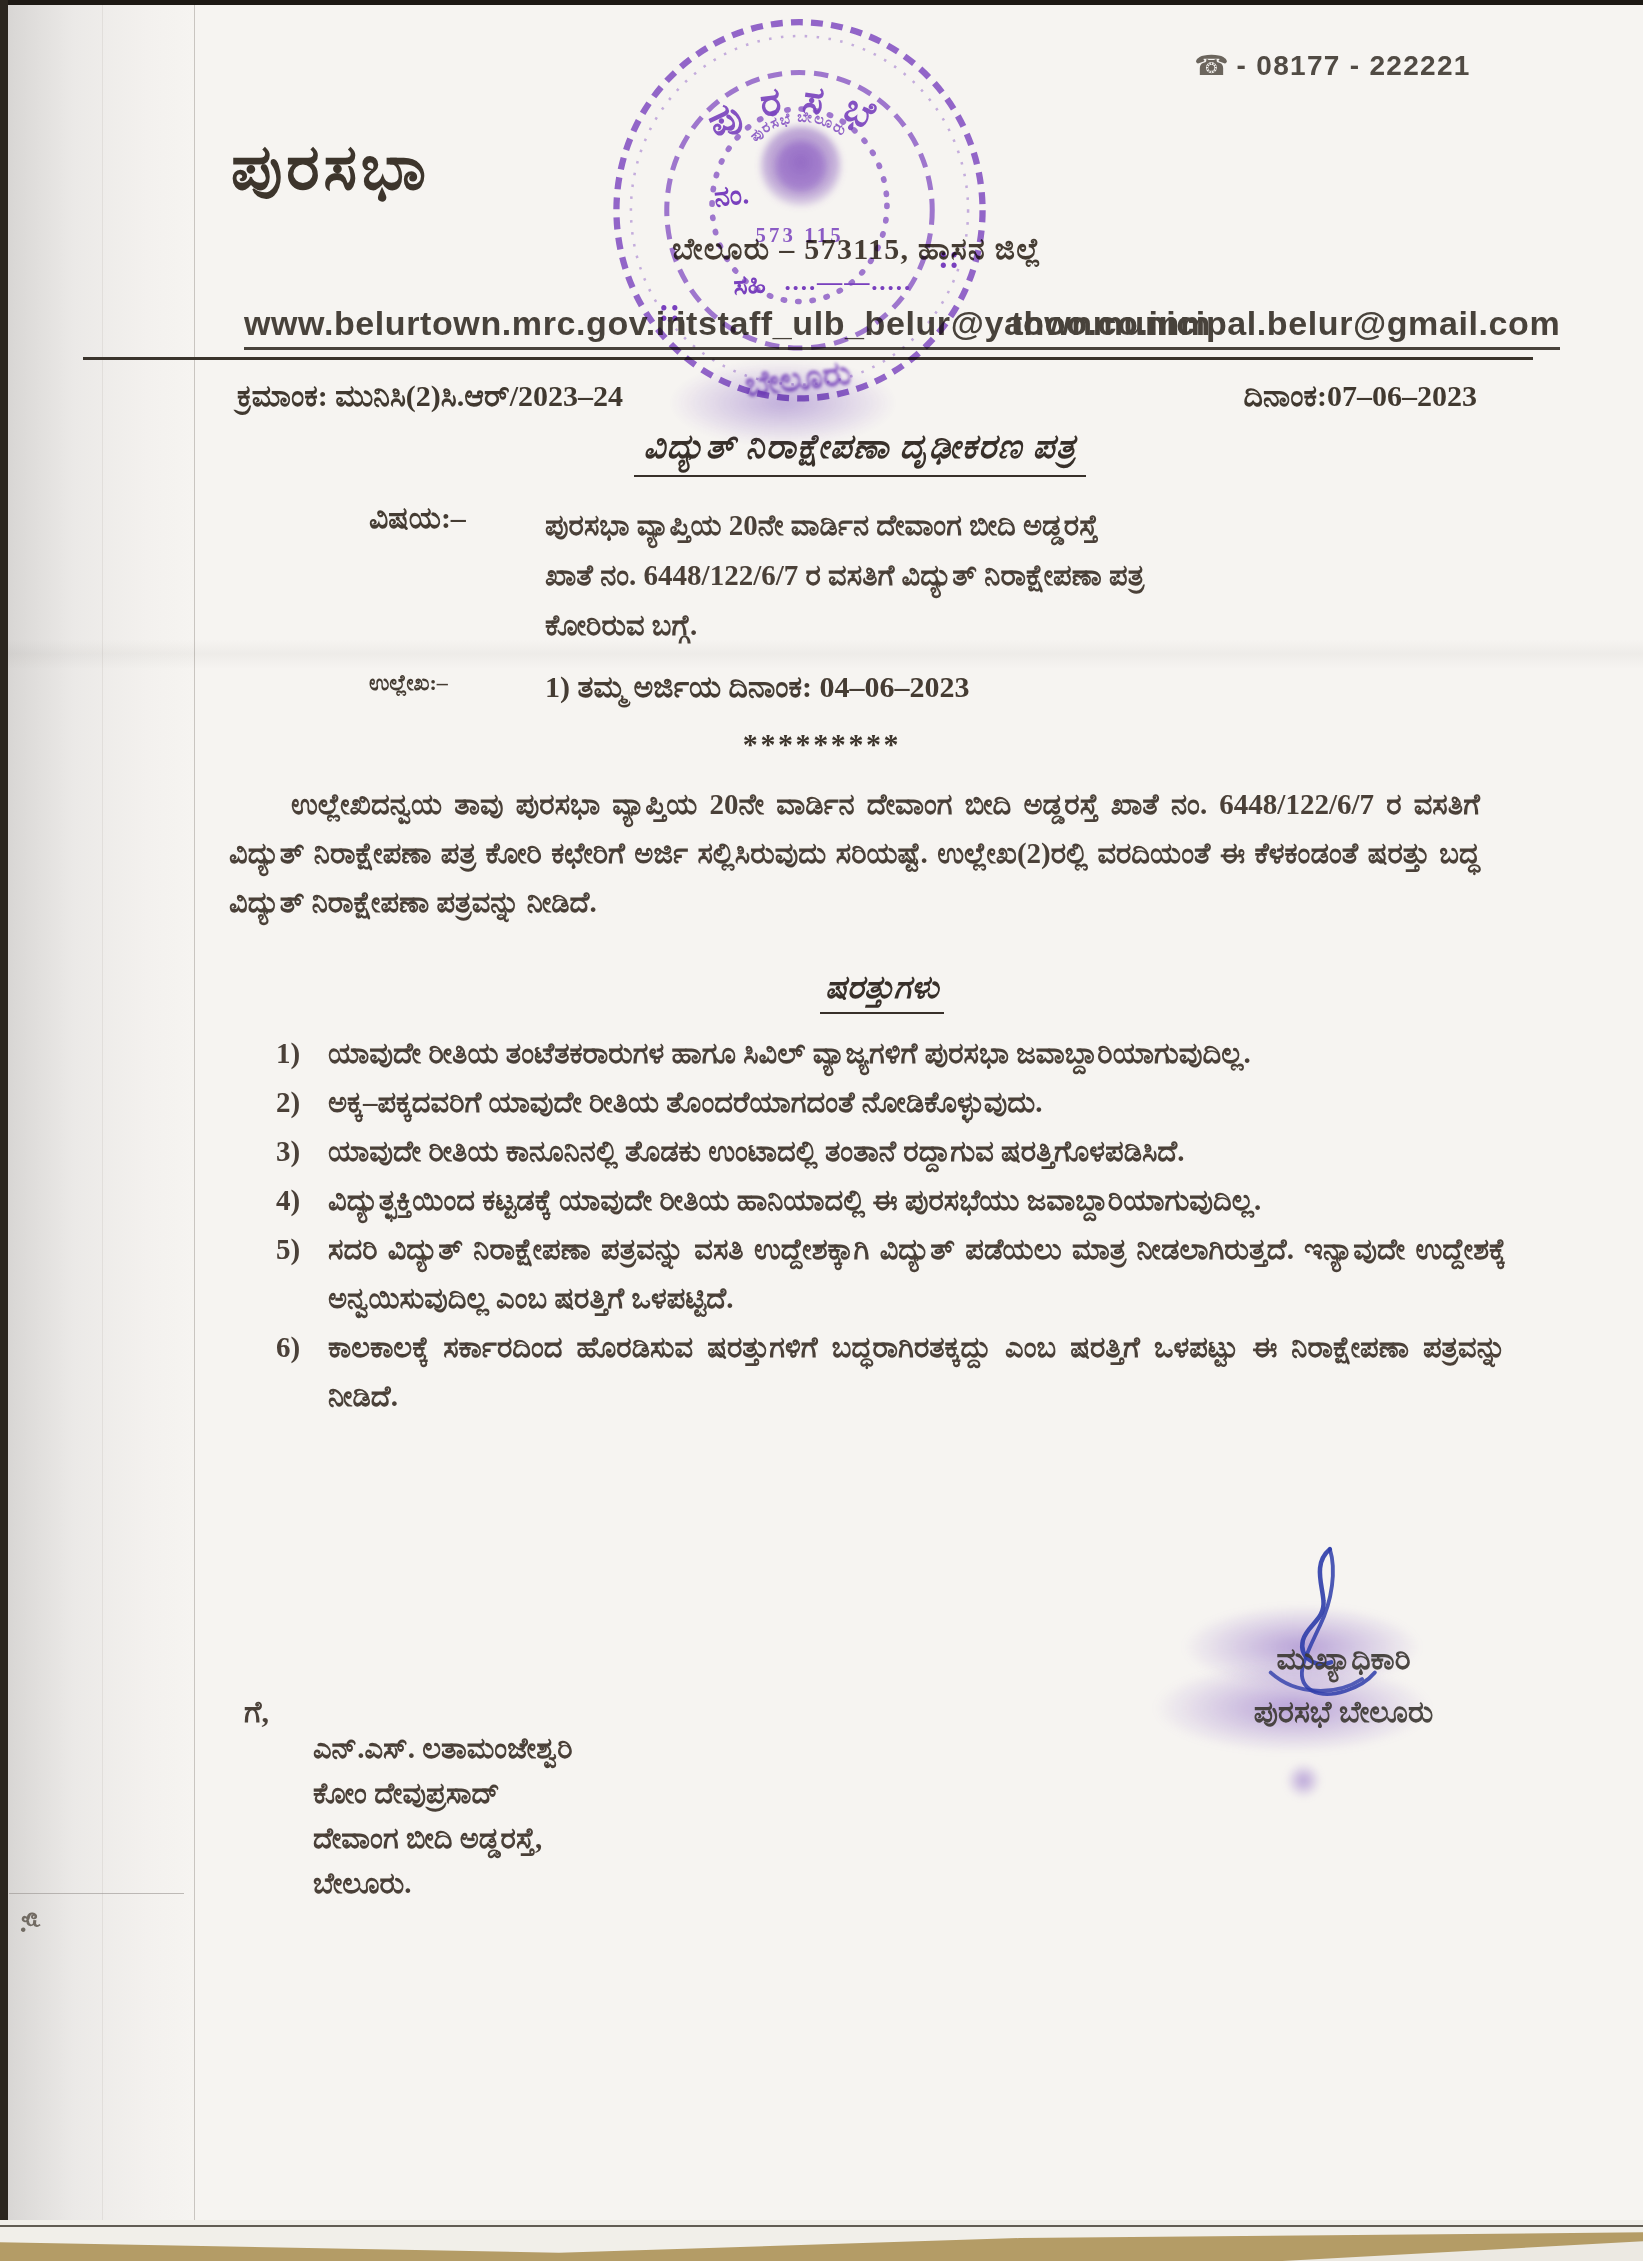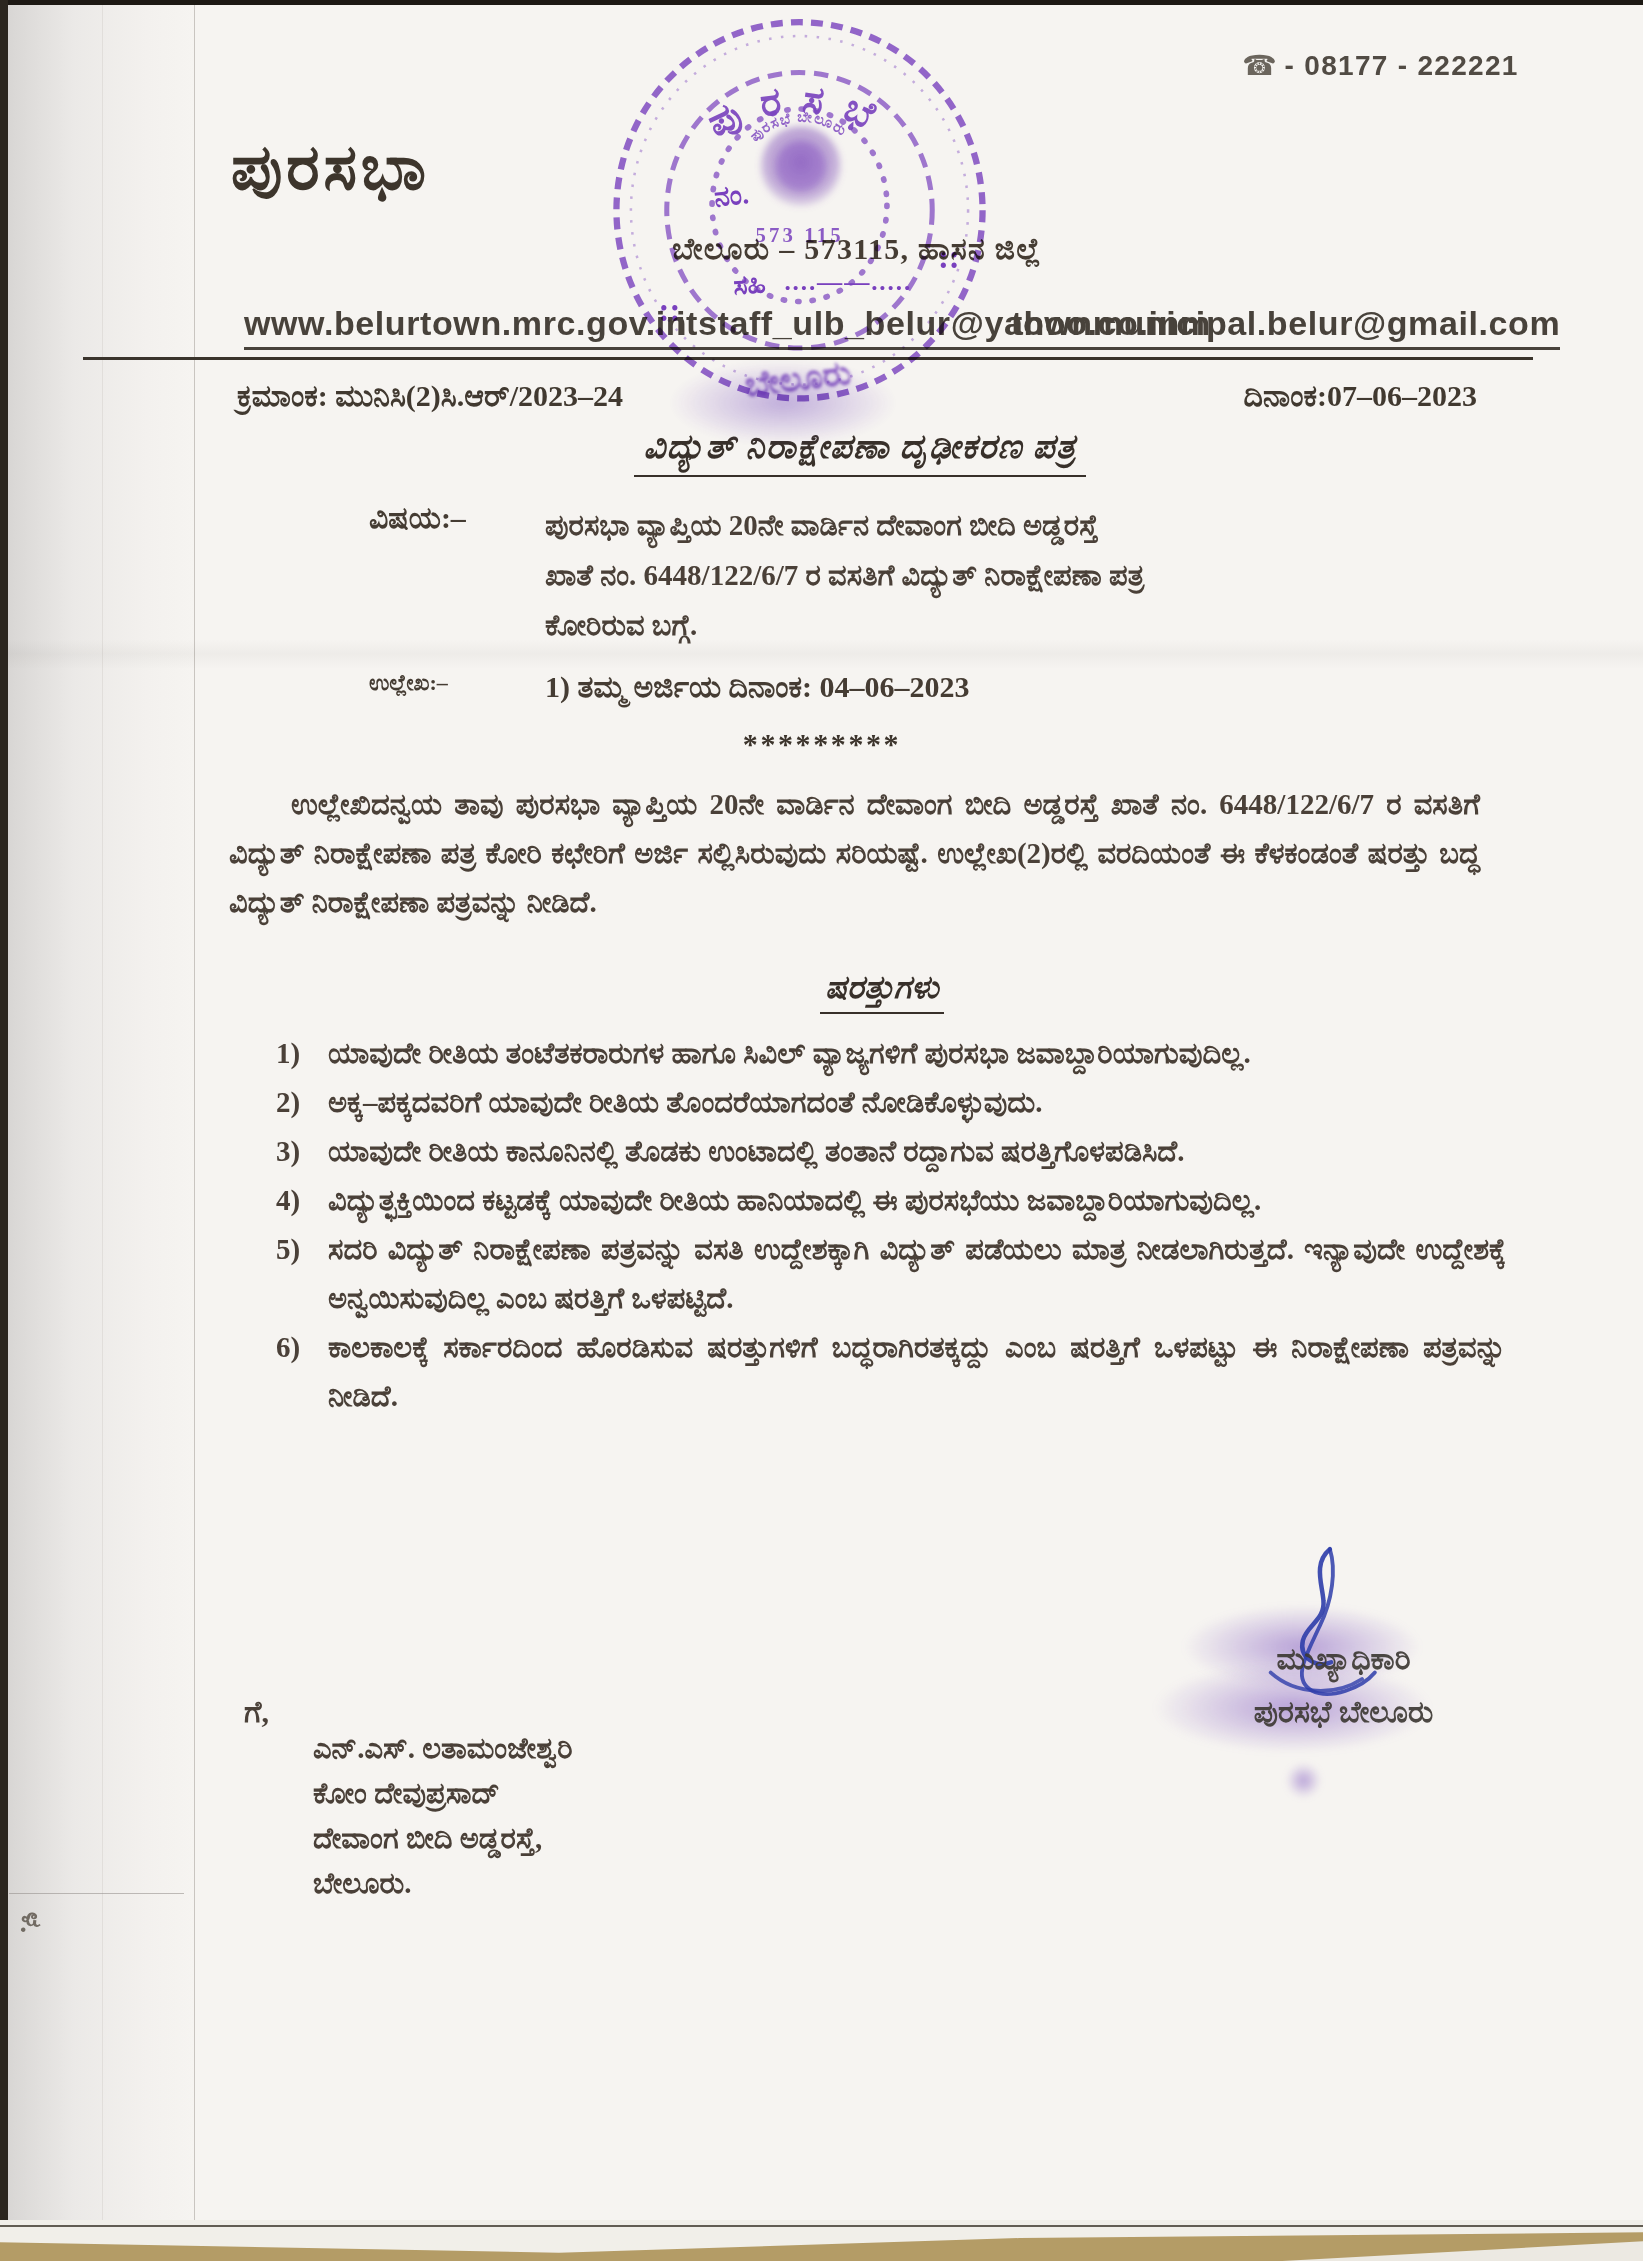--- a/index.html
+++ b/index.html
@@ -22,21 +22,21 @@
     background:linear-gradient(180deg,rgba(0,0,0,0) 0%,rgba(60,55,48,.045) 50%,rgba(0,0,0,0) 100%);}
   .scan-bottom{left:0;top:2220px;width:1644px;height:41px;background:#b49c66;}
   .sheet1{position:absolute;left:0;top:0;width:100%;height:100%;background:#f1efe9;
     clip-path:polygon(0 0,100% 0,100% 30%,62% 44%,34% 80%,0 54%);}
   .sheet2{position:absolute;left:0;top:0;width:100%;height:100%;background:#ece9e2;
     clip-path:polygon(78% 100%,100% 52%,100% 100%);}
   .edgeline{left:0;top:2225px;width:1644px;height:1.9px;background:#3f382d;opacity:.8;}
 
   
   .phone{left:1194px;top:49px;font-size:28px;font-weight:bold;color:#514b44;
-    font-family:"Liberation Sans","DejaVu Sans",sans-serif;letter-spacing:1.3px;margin-left:48px;}
+    font-family:"Liberation Sans","DejaVu Sans",sans-serif;letter-spacing:1.3px;}
   .ph-icon{color:#6b655d;margin-right:6.4px;}
   .mast{font-size:63px;font-weight:bold;color:#3d352c;letter-spacing:3.9px;}
   .mast-left{left:231px;top:132px;}
   .mast-right{left:901px;top:134px;}
   .address{left:180px;top:232px;width:1354px;text-align:center;
     font-size:30px;font-weight:bold;color:#453c33;letter-spacing:1.3px;}
   .link{position:absolute;top:304px;font-size:34px;font-weight:bold;color:#48423b;
     font-family:"Liberation Sans","DejaVu Sans",sans-serif;
     border-bottom:3.2px solid #48423b;padding-bottom:3.9px;letter-spacing:0.6px;}
   .link1{left:244px;}

